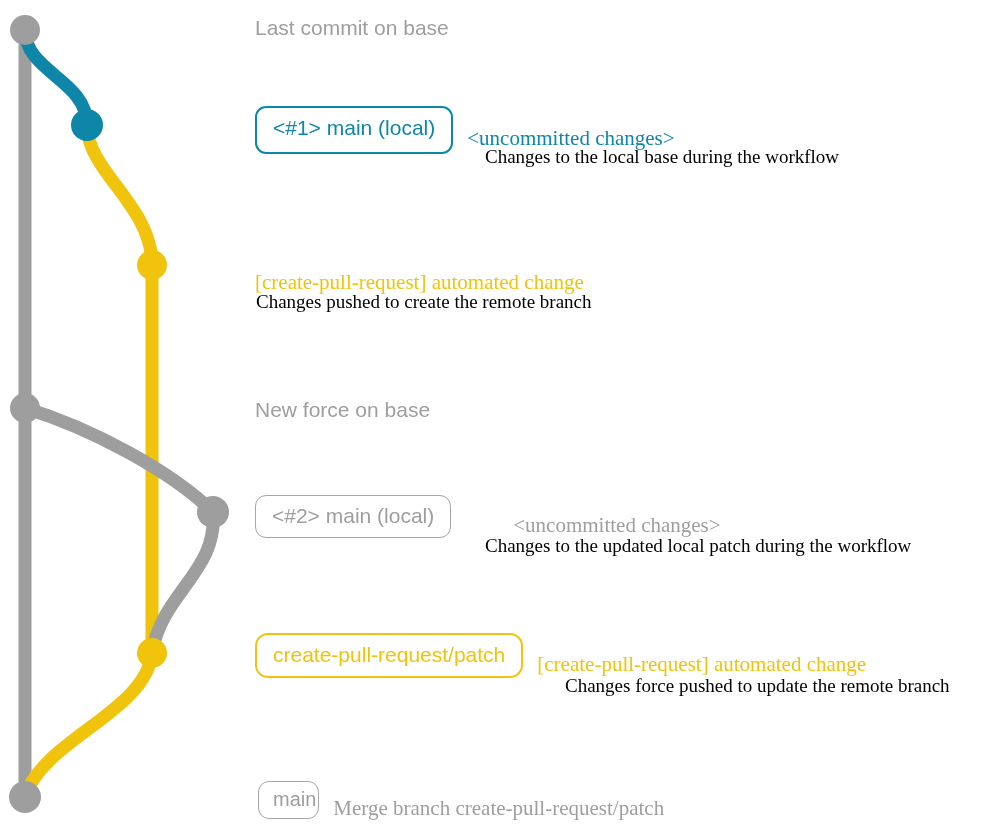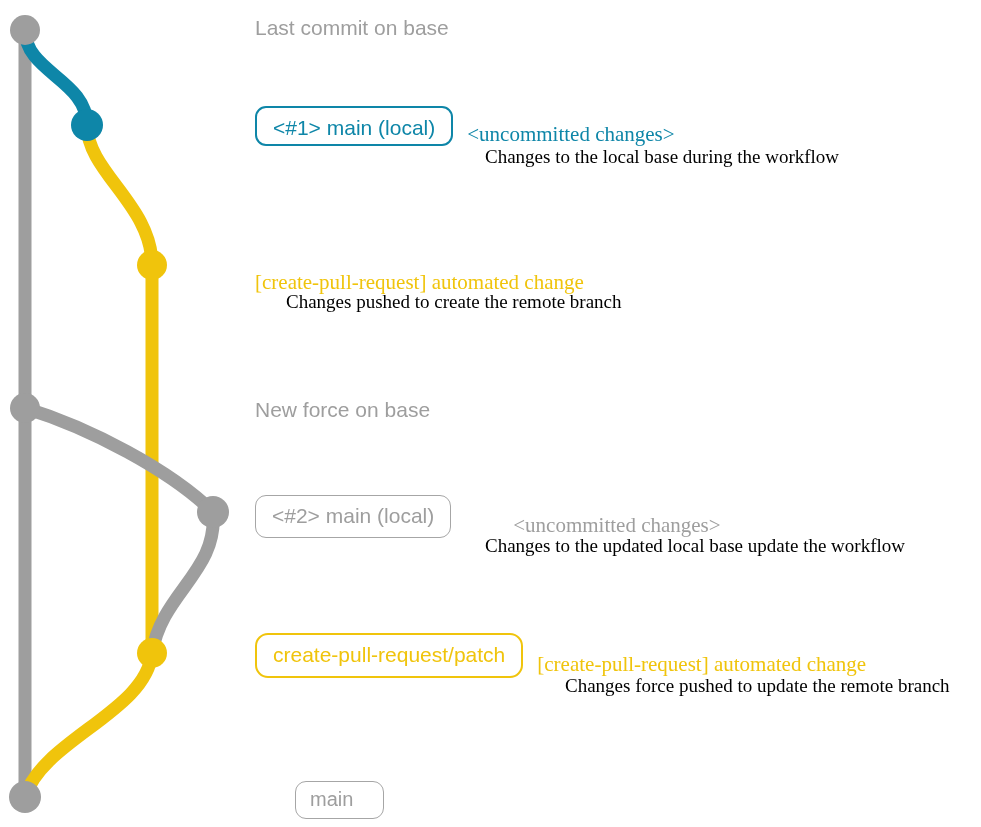--- a/index.html
+++ b/index.html
@@ -38,42 +38,41 @@
     border-radius: 11px;
     background: #ffffff;
     font-family: "Liberation Sans", sans-serif;
     line-height: 1;
   }
   .badge-blue {
     border-width: 2px;
     border-color: #0e86a8;
     color: #0e86a8;
     font-size: 21px;
-    padding: 9px 16px 6px 16px;
+    padding: 9px 16px 14px 16px;
   }
   .badge-gray {
     border-width: 1.6px;
     border-color: #a6a6a6;
     color: #9e9e9e;
     font-size: 21px;
     padding: 9px 16px 11px 16px;
   }
   .badge-yellow {
     border-width: 2px;
     border-color: #f0c40c;
     color: #f0c40c;
     font-size: 21px;
     padding: 9px 16px 11px 16px;
     border-radius: 13px;
   }
   .badge-small {
     font-size: 20px;
-    padding: 7px 30px 9px 14px;
+    padding: 7px 2px 9px 14px;
     border-radius: 11px;
-    margin-left: 37px;
   }
   .commit-msg {
     font-family: Liberation Serif, serif;
     font-size: 21px;
     line-height: 1;
     margin-top: 17px;
   }
   .msg-blue  { color: #0e86a8; }
   .msg-gray  { color: #9e9e9e; }
   .msg-yellow{ color: #f0c40c; }
@@ -129,36 +128,37 @@
   <div class="row" style="left:255px; top:106px;">
     <span class="badge badge-blue">&lt;#1&gt; main (local)</span>
     <span class="gap"></span>
     <span class="commit-msg msg-blue">&lt;uncommitted changes&gt;</span>
   </div>
   <div class="note" style="left:485px; top:147px;">Changes to the local base during the workflow</div>
 
   <div class="row" style="left:255px; top:255px;">
     <span class="commit-msg msg-yellow">[create-pull-request] automated change</span>
   </div>
-  <div class="note" style="left:286px; top:292px;">Changes pushed to create the remote branch</div>
+  <div class="note" style="left:256px; top:292px;">Changes pushed to create the remote branch</div>
 
   <div class="headline" style="left:255px; top:399px;">New force on base</div>
 
   <div class="row" style="left:255px; top:495px;gap:24px;">
     <span class="badge badge-gray">&lt;#2&gt; main (local)</span>
     <span class="gap"></span>
     <span class="commit-msg msg-gray">&lt;uncommitted changes&gt;</span>
   </div>
-  <div class="note" style="left:485px; top:536px;">Changes to the updated local base update the workflow</div>
+  <div class="note" style="left:485px; top:536px;">Changes to the updated local patch during the workflow</div>
 
   <div class="row" style="left:255px; top:633px;">
     <span class="badge badge-yellow">create-pull-request/patch</span>
     <span class="gap"></span>
     <span class="commit-msg msg-yellow">[create-pull-request] automated change</span>
   </div>
   <div class="note" style="left:565px; top:676px;">Changes force pushed to update the remote branch</div>
 
   <div class="row" style="left:258px; top:781px;">
     <span class="badge badge-gray badge-small">main</span>
     <span class="gap"></span>
+    <span class="commit-msg msg-gray">Merge branch create-pull-request/patch</span>
   </div>
 
 </div>
 
 </body></html>

